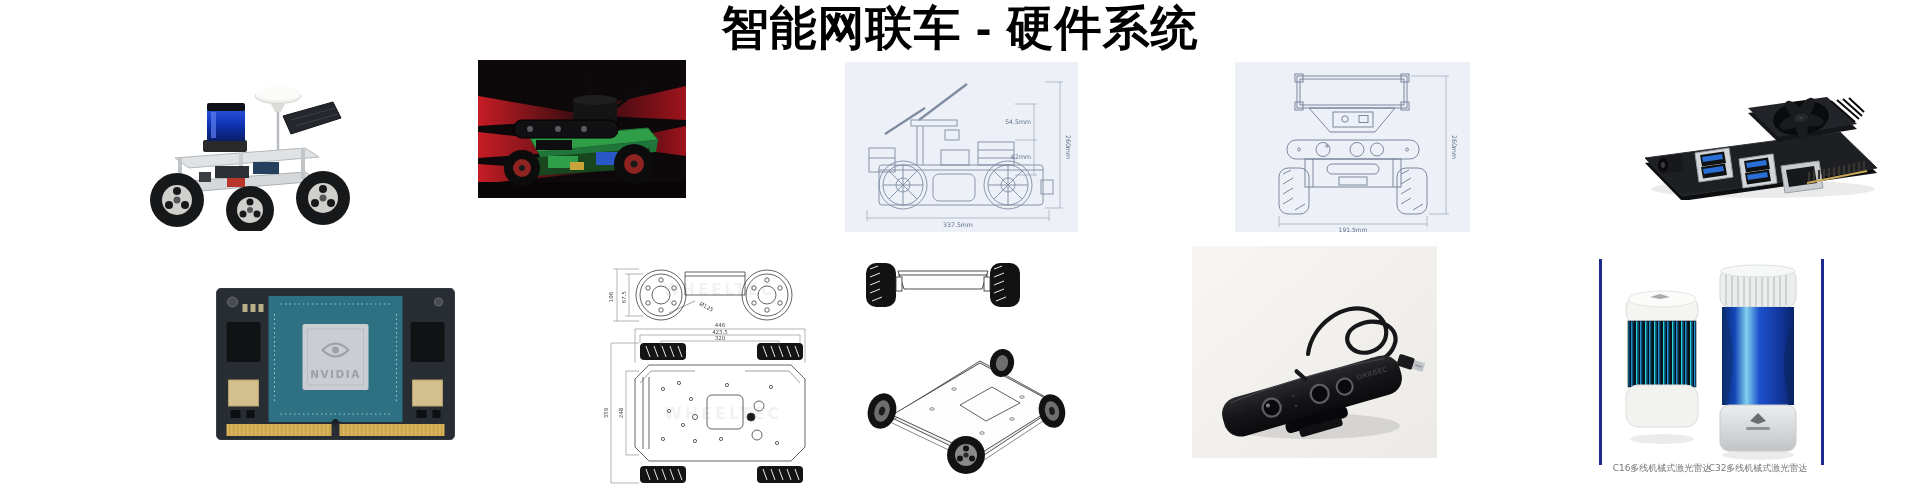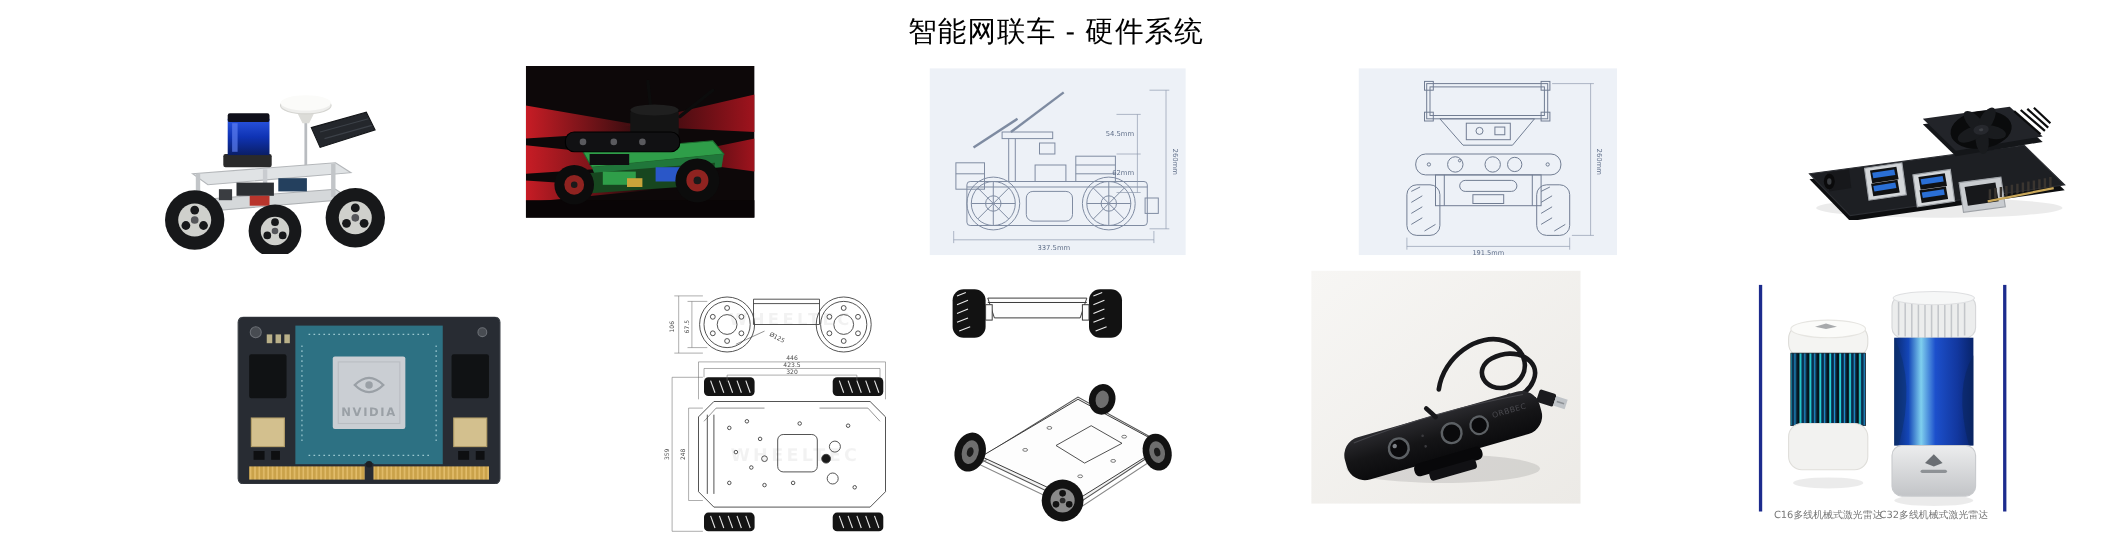--- a/index.html
+++ b/index.html
@@ -1,19 +1,19 @@
 <!DOCTYPE html>
 <html><head>
 <meta charset="utf-8">
 <style>
   html,body{margin:0;padding:0;background:#fff;}
   #canvas{position:relative;width:1920px;height:500px;background:#ffffff;overflow:hidden;
           font-family:"Liberation Sans","DejaVu Sans",sans-serif;}
   .title{position:absolute;left:0;top:2px;width:100%;height:52px;display:flex;
-         align-items:center;justify-content:center;font-size:26px;font-weight:400;
+         align-items:center;justify-content:center;font-size:47px;font-weight:700;
          color:#000;letter-spacing:1px;}
   .panel{position:absolute;}
   .panel svg{display:block;width:100%;height:100%;}
   text{font-family:"DejaVu Sans","Liberation Sans",sans-serif;}
 </style>
 </head>
 <body>
 
 <div id="canvas">
 

